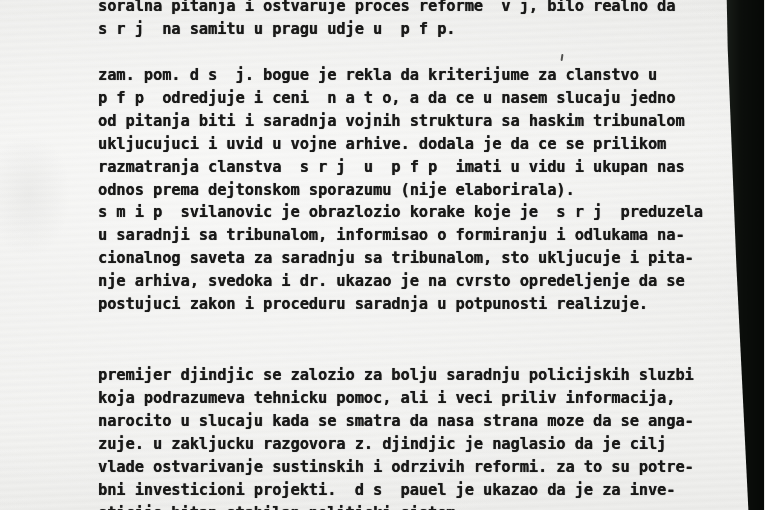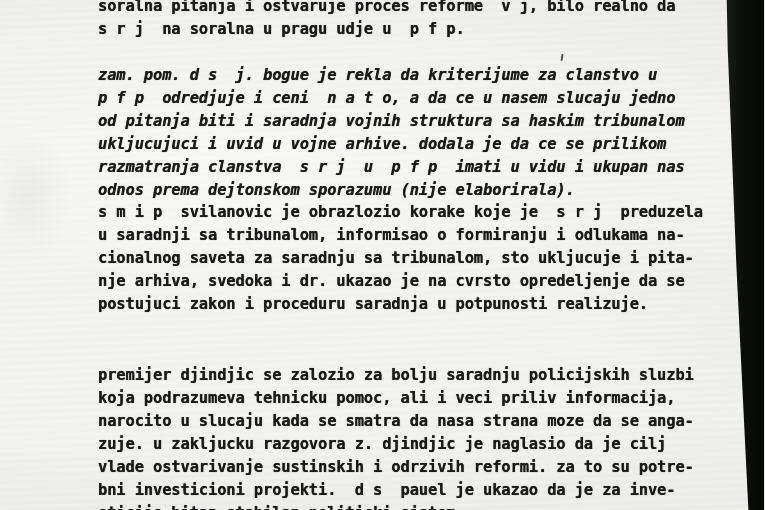--- a/index.html
+++ b/index.html
@@ -35,21 +35,21 @@
   .para {
     position: absolute;
     left: 0;
     white-space: pre;
   }
   .para .line {
     height: 23px;
     line-height: 23px;
   }
   .para0 { top: -5px; }
-  .para1 { top: 64px; font-style: italic; }
+  .para1 { top: 64px; }
   .para2 { top: 201px; }
   .para3 { top: 364px; }
   .scan-border {
     position: absolute;
     top: -4px;
     left: 718px;
     width: 51px;
     height: 518px;
     background: linear-gradient(90deg, #20241f 0%, #0b0e0b 45%, #050705 100%);
     clip-path: polygon(17% 0%, 100% 0%, 100% 100%, 60% 100%, 36% 52%, 19% 10%);
@@ -75,20 +75,20 @@
     background: radial-gradient(ellipse 60px 90px at 30% 30%, rgba(120,120,118,0.08), rgba(120,120,118,0) 70%);
     pointer-events: none;
   }
 </style>
 </head>
 <body>
 
 <div class="page">
   <div class="smudge"></div>
   <div class="textblock">
-    <div class="para para0"><div class="line">soralna pitanja i ostvaruje proces reforme  v j, bilo realno da</div><div class="line">s r j  na soralna u pragu udje u  p f p.</div></div>
+    <div class="para para0"><div class="line">soralna pitanja i ostvaruje proces reforme  v j, bilo realno da</div><div class="line">s r j  na samitu u pragu udje u  p f p.</div></div>
     <div class="para para1"><div class="line">zam. pom. d s  j. bogue je rekla da kriterijume za clanstvo u</div><div class="line">p f p  odredjuje i ceni  n a t o, a da ce u nasem slucaju jedno</div><div class="line">od pitanja biti i saradnja vojnih struktura sa haskim tribunalom</div><div class="line">ukljucujuci i uvid u vojne arhive. dodala je da ce se prilikom</div><div class="line">razmatranja clanstva  s r j  u  p f p  imati u vidu i ukupan nas</div><div class="line">odnos prema dejtonskom sporazumu (nije elaborirala).</div></div>
     <div class="para para2"><div class="line">s m i p  svilanovic je obrazlozio korake koje je  s r j  preduzela</div><div class="line">u saradnji sa tribunalom, informisao o formiranju i odlukama na-</div><div class="line">cionalnog saveta za saradnju sa tribunalom, sto ukljucuje i pita-</div><div class="line">nje arhiva, svedoka i dr. ukazao je na cvrsto opredeljenje da se</div><div class="line">postujuci zakon i proceduru saradnja u potpunosti realizuje.</div></div>
     <div class="para para3"><div class="line">premijer djindjic se zalozio za bolju saradnju policijskih sluzbi</div><div class="line">koja podrazumeva tehnicku pomoc, ali i veci priliv informacija,</div><div class="line">narocito u slucaju kada se smatra da nasa strana moze da se anga-</div><div class="line">zuje. u zakljucku razgovora z. djindjic je naglasio da je cilj</div><div class="line">vlade ostvarivanje sustinskih i odrzivih reformi. za to su potre-</div><div class="line">bni investicioni projekti.  d s  pauel je ukazao da je za inve-</div><div class="line">sticije bitan stabilan politicki sistem.</div></div>
   </div>
   <div class="ink-speck"></div>
   <div class="scan-border"></div>
 </div>
 
 </body></html>

